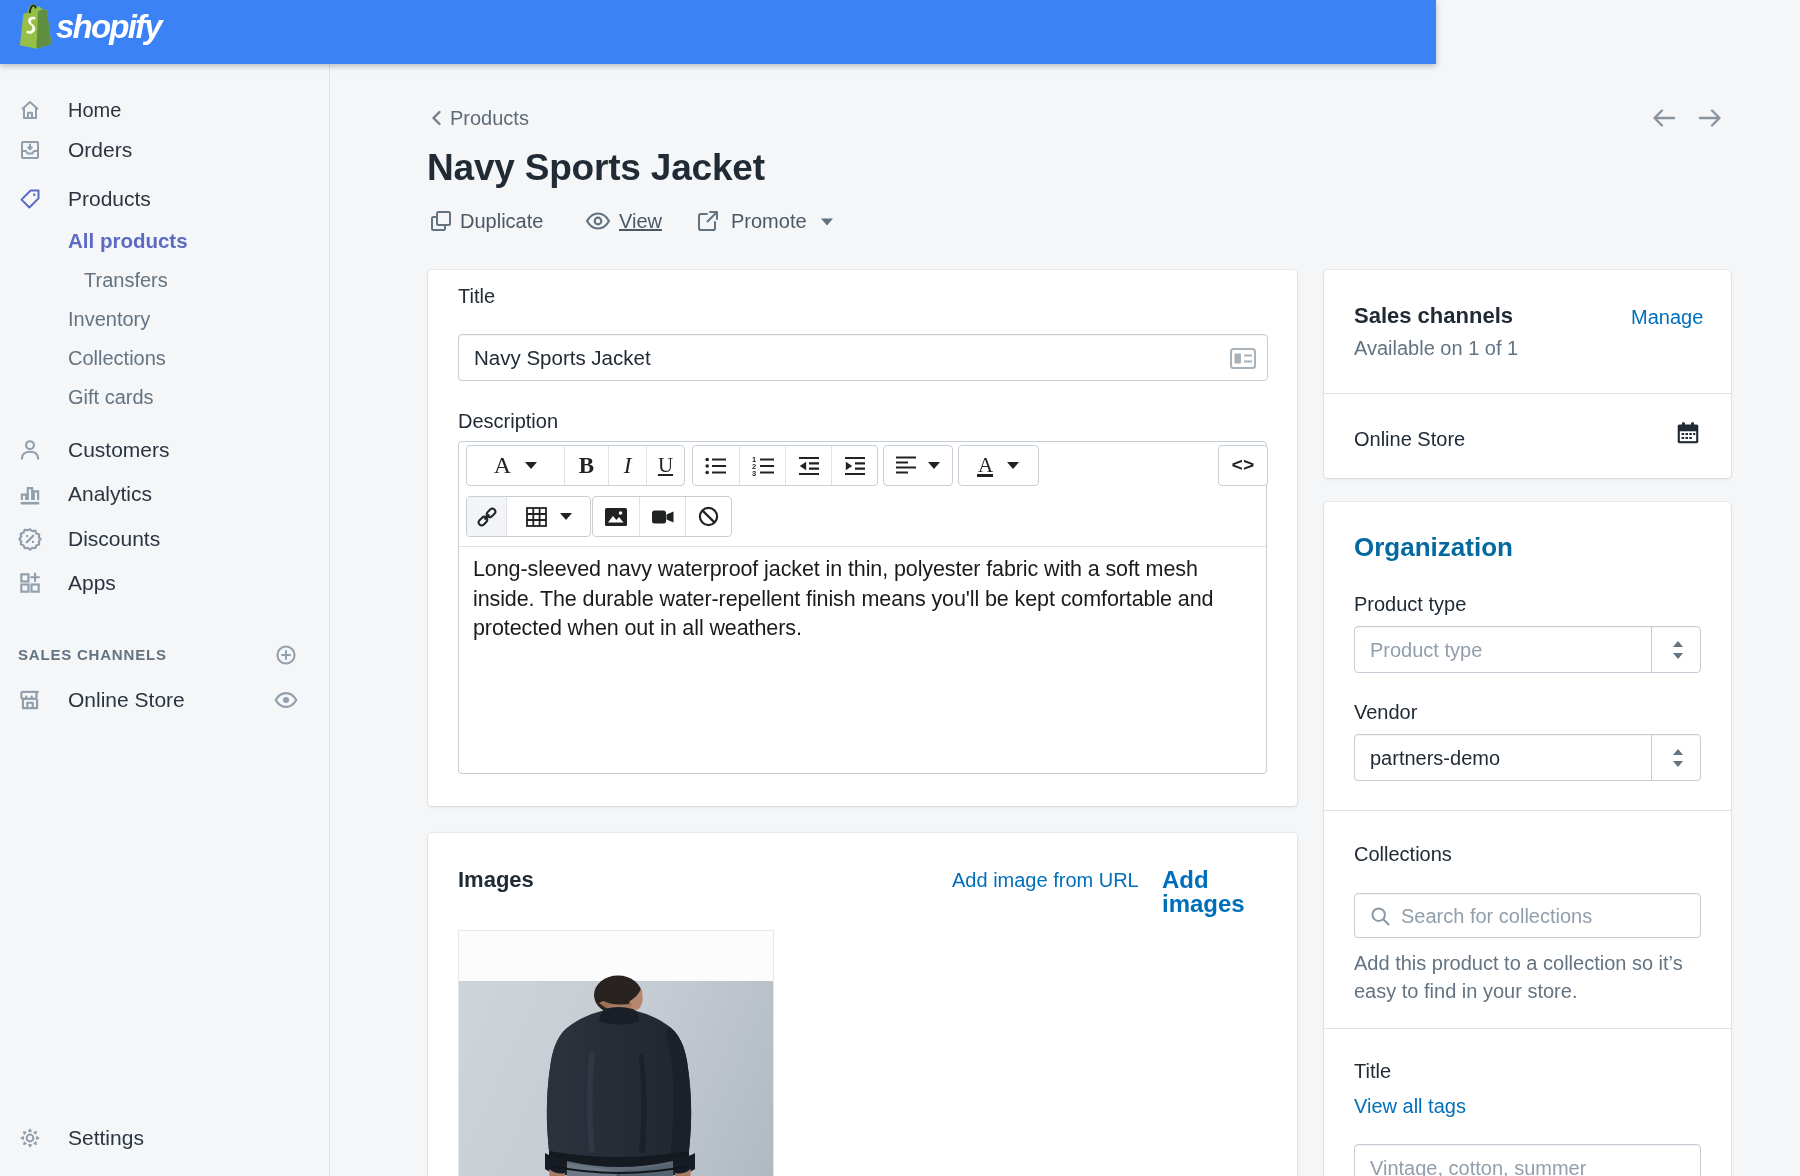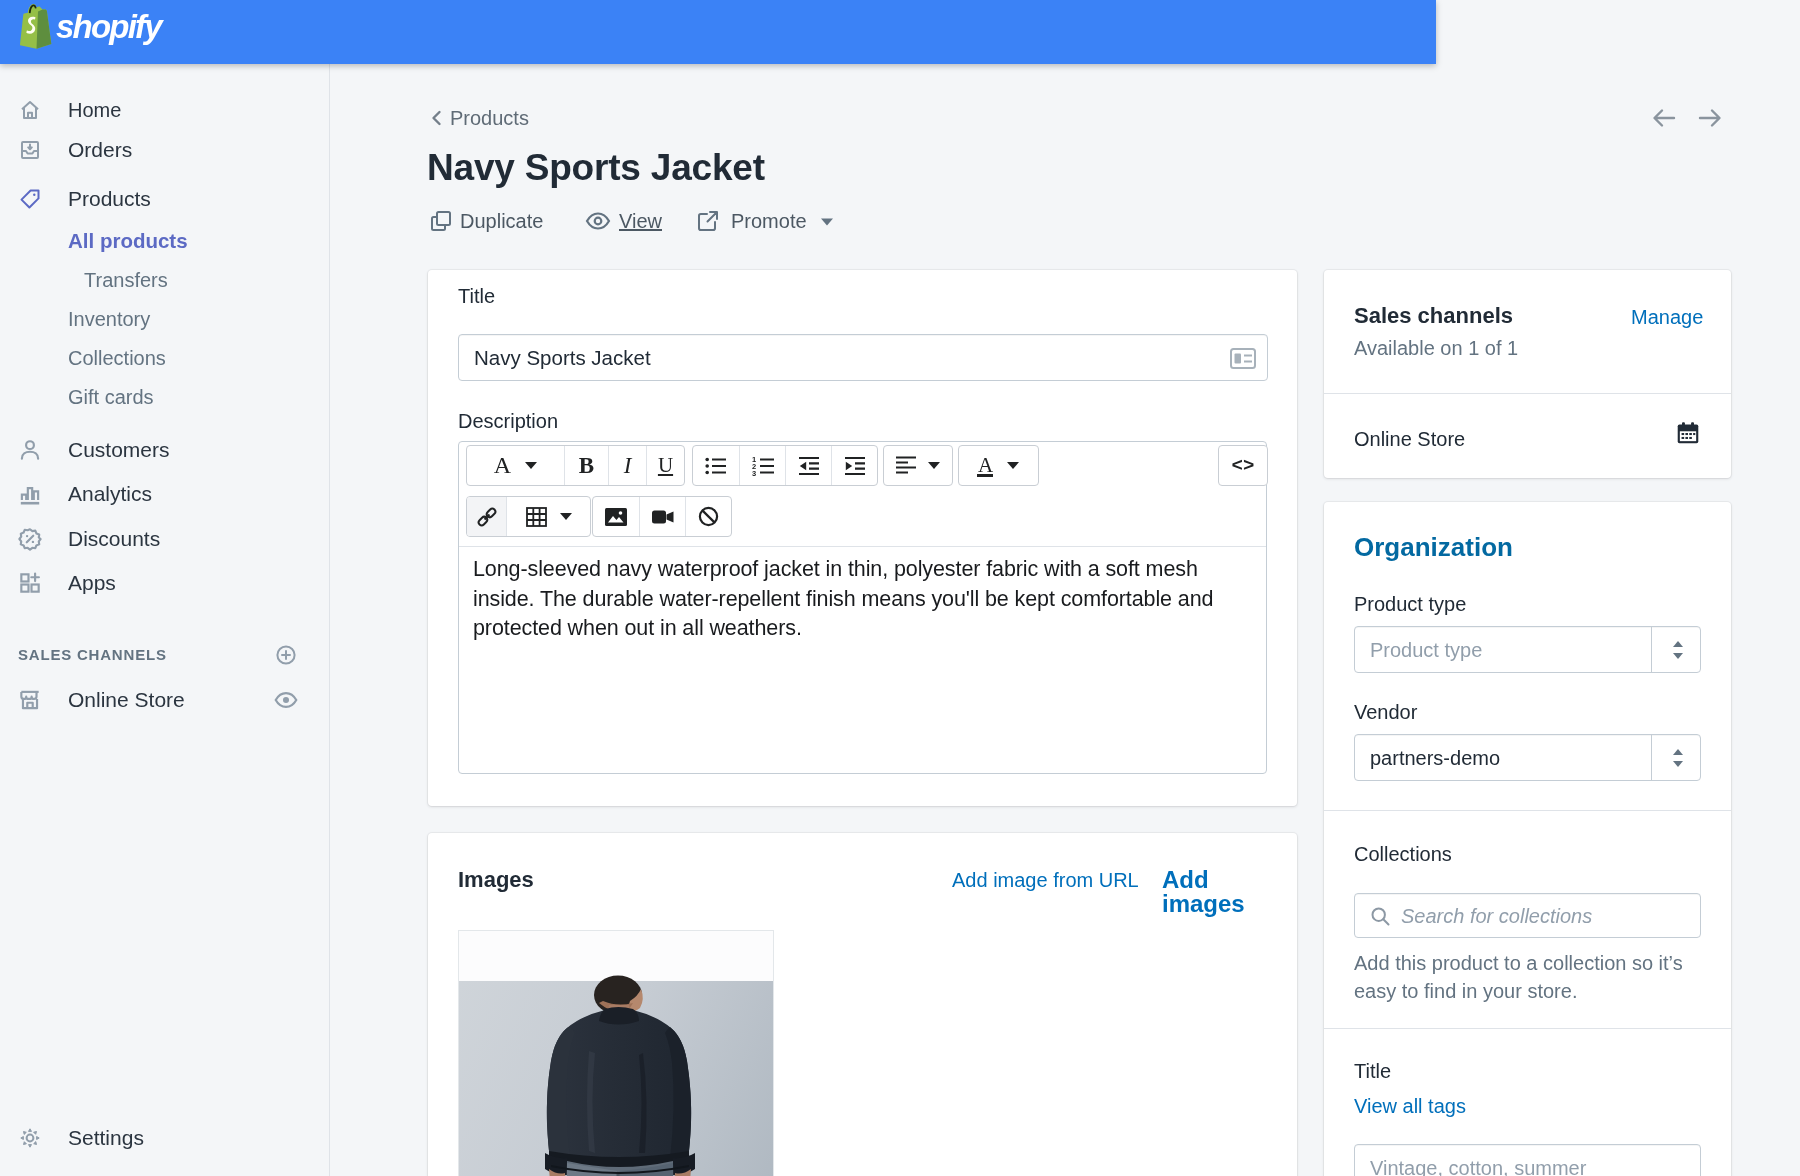--- a/index.html
+++ b/index.html
@@ -419,21 +419,21 @@
     </svg>
   </div>
   <div class="abs" style="left:0;top:308px;width:407px;border-top:1px solid #dfe3e8;"></div>
   <div class="abs" style="left:30px;top:339px;font-size:20px;line-height:26px;color:#212b36;">Collections</div>
 
   <div class="input" style="left:30px;top:391px;width:347px;height:45px;">
     <svg class="abs" style="left:15px;top:12px" width="21" height="21" viewBox="0 0 21 21" fill="none" stroke="#8c98a4" stroke-width="2">
       <circle cx="8.7" cy="8.7" r="6.2"></circle>
       <line x1="13.3" y1="13.3" x2="18.5" y2="18.5" stroke-linecap="round"></line>
     </svg>
-    <div class="abs" style="left:46px;top:10px;font-size:20px;line-height:24px;color:#919eab;font-style:italic;">Search for collections</div>
+    <div class="abs" style="left:46px;top:10px;font-size:20px;line-height:24px;color:#919eab;">Search for collections</div>
   </div>
   <div class="abs" style="left:30px;top:447px;font-size:20px;line-height:28px;color:#637381;">Add this product to a collection so it’s<br>easy to find in your store.</div>
   <div class="abs" style="left:0;top:526px;width:407px;border-top:1px solid #dfe3e8;"></div>
   <div class="abs" style="left:30px;top:556px;font-size:20px;line-height:26px;color:#212b36;">Title</div>
   <div class="abs link" style="left:30px;top:591px;font-size:20px;line-height:26px;">View all tags</div>
 
   <div class="input" style="left:30px;top:642px;width:347px;height:46px;">
     <div class="abs" style="left:15px;top:11px;font-size:20px;line-height:24px;color:#919eab;">Vintage, cotton, summer</div>
   </div>
 </div>

